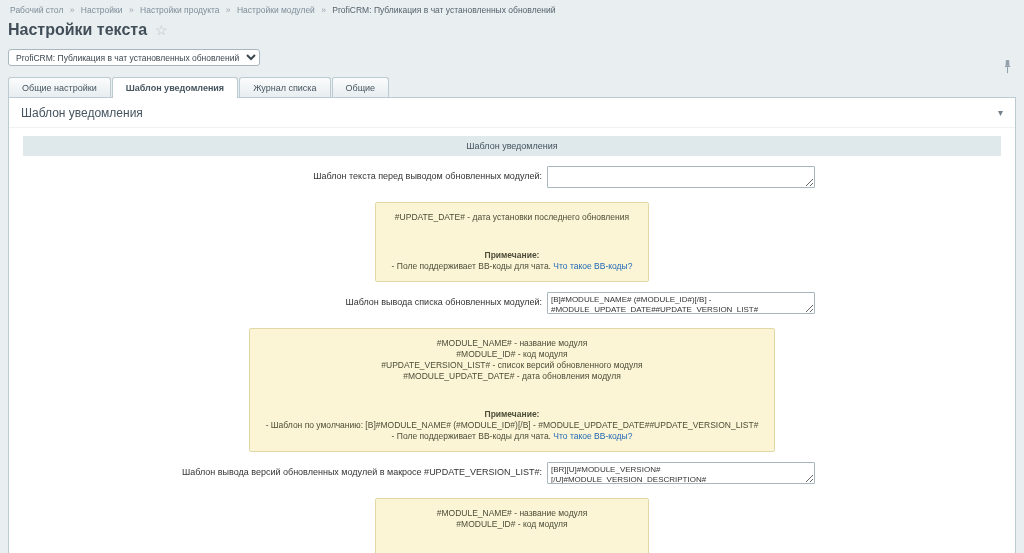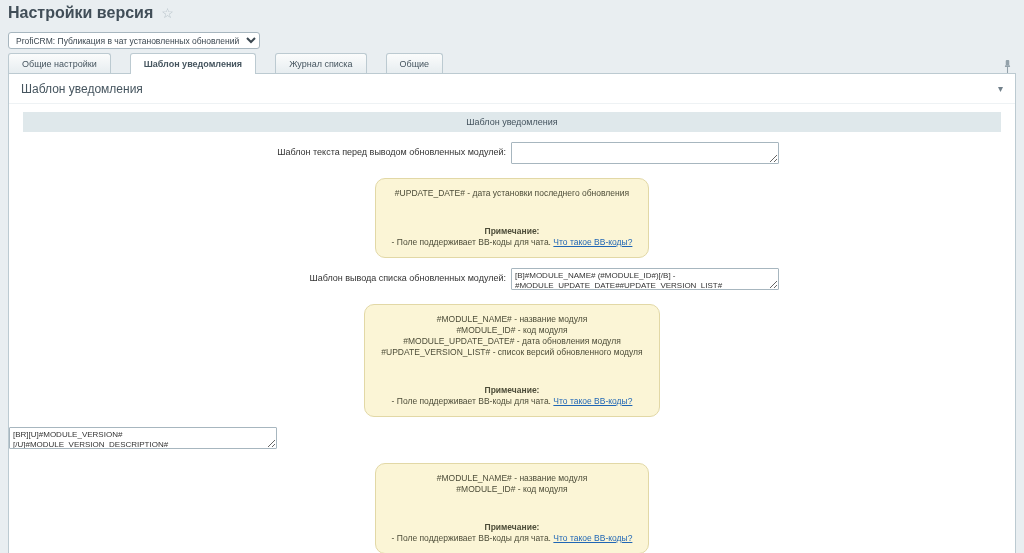--- a/index.html
+++ b/index.html
@@ -28,21 +28,21 @@
   
   .module-select {
     font-family: "Liberation Sans", sans-serif;
     font-size: 8.5px; color: #3b4750;
     border: 1px solid #a7b6bf; border-radius: 3px;
     background: #fff; padding: 2px 3px; height: 17px;
     max-width: 260px;
   }
 
   
-  .tabs { display: flex; gap: 19px; margin-top: 4px; position: relative; z-index: 2; padding-left: 0; }
+  .tabs { display: flex; gap: 1px; margin-top: 11px; position: relative; z-index: 2; padding-left: 0; }
   .tab {
     font-size: 9px; color: #46555f;
     border: 1px solid #bccad1; border-bottom: none;
     border-radius: 3px 3px 0 0;
     background: linear-gradient(#fbfcfc, #e7edf0);
     padding: 5px 13px 4px; cursor: pointer;
   }
   .tab.active {
     background: #fff; font-weight: bold;
     padding-bottom: 5px; margin-bottom: -1px;
@@ -63,58 +63,69 @@
 
   .table-header {
     margin: 8px 14px 0;
     background: #dfe8eb;
     text-align: center;
     font-size: 9px; color: #44535e;
     padding: 5px 0;
   }
 
   
-  .row { display: flex; align-items: flex-start; margin-top: 10px; }
+  .row { display: flex; align-items: flex-start; margin-top: 10px; padding-left: 36px; }
   .row .lbl {
     flex: 0 0 502px; text-align: right;
     font-size: 9px; color: #333; padding-top: 5px; padding-right: 5px;
     line-height: 1.25;
   }
   .row textarea {
     width: 268px; height: 22px;
     font-family: "Liberation Sans", sans-serif;
     font-size: 8px; line-height: 9.5px; color: #333;
     border: 1px solid #a7b6bf; border-radius: 1px;
     padding: 2px 3px; resize: both; overflow: hidden; background: #fff;
   }
 
   
   .note-wrap { text-align: center; margin-top: 14px; }
   .note {
     display: inline-block;
-    background: #fbf5d6; border: 1px solid #e2d8a6; border-radius: 10px;
+    background: #fbf5d6; border: 1px solid #e2d8a6; border-radius: 2px;
     font-size: 8.5px; color: #4c4c38; line-height: 11px;
     padding: 9px 16px; text-align: center;
   }
   .note .ntitle { font-weight: bold; margin-top: 27px; }
-  .note a { color: #1f66b5; text-decoration: underline; cursor: pointer; margin-top: 8px; }
+  .note a { color: #1f66b5; cursor: pointer; margin-top: 8px; }
 
   
   .pin { position: absolute; right: 12px; cursor: pointer; line-height: 0; }
   .pin-top { top: 60px; }
   .pin-bottom { bottom: 8px; }
 </style>
 </head>
 <body>
 
 <div class="page">
 
+  <div class="breadcrumb">
+    <a>Рабочий стол</a>
+    <span class="sep">»</span>
+    <a>Настройки</a>
+    <span class="sep">»</span>
+    <a>Настройки продукта</a>
+    <span class="sep">»</span>
+    <a>Настройки модулей</a>
+    <span class="sep">»</span>
+    <span class="current">ProfiCRM: Публикация в чат установленных обновлений</span>
+  </div>
 
   <div class="title-row">
-    <span class="page-title">Настройки версия</span>
+    <span class="page-title">Настройки текста</span>
     <span class="fav-star">☆</span>
   </div>
 
   <select class="module-select">
     <option>ProfiCRM: Публикация в чат установленных обновлений</option>
   </select>
 
   <div class="tabs">
     <div class="tab">Общие настройки</div>
     <div class="tab active">Шаблон уведомления</div>
@@ -149,31 +160,33 @@
 
     <div class="row">
       <div class="lbl">Шаблон вывода списка обновленных модулей:</div>
       <textarea style="">[B]#MODULE_NAME# (#MODULE_ID#)[/B] - #MODULE_UPDATE_DATE##UPDATE_VERSION_LIST#</textarea>
     </div>
 
     <div class="note-wrap">
       <div class="note">
         <div>#MODULE_NAME# - название модуля</div>
         <div>#MODULE_ID# - код модуля</div>
+        <div>#UPDATE_VERSION_LIST# - список версий обновленного модуля</div>
         <div>#MODULE_UPDATE_DATE# - дата обновления модуля</div>
-        <div>#UPDATE_VERSION_LIST# - список версий обновленного модуля</div>
         <div class="ntitle">Примечание:</div>
+        <div>- Шаблон по умолчанию: [B]#MODULE_NAME# (#MODULE_ID#)[/B] - #MODULE_UPDATE_DATE##UPDATE_VERSION_LIST#</div>
         <div>
           <span>- Поле поддерживает BB-коды для чата.</span>
           <a>Что такое BB-коды?</a>
         </div>
       </div>
     </div>
 
     <div class="row">
+      <div class="lbl">Шаблон вывода версий обновленных модулей в макросе #UPDATE_VERSION_LIST#:</div>
       <textarea style="">[BR][U]#MODULE_VERSION#[/U]#MODULE_VERSION_DESCRIPTION#</textarea>
     </div>
 
     <div class="note-wrap">
       <div class="note">
         <div>#MODULE_NAME# - название модуля</div>
         <div>#MODULE_ID# - код модуля</div>
         <div class="ntitle">Примечание:</div>
         <div>
           <span>- Поле поддерживает BB-коды для чата.</span>

